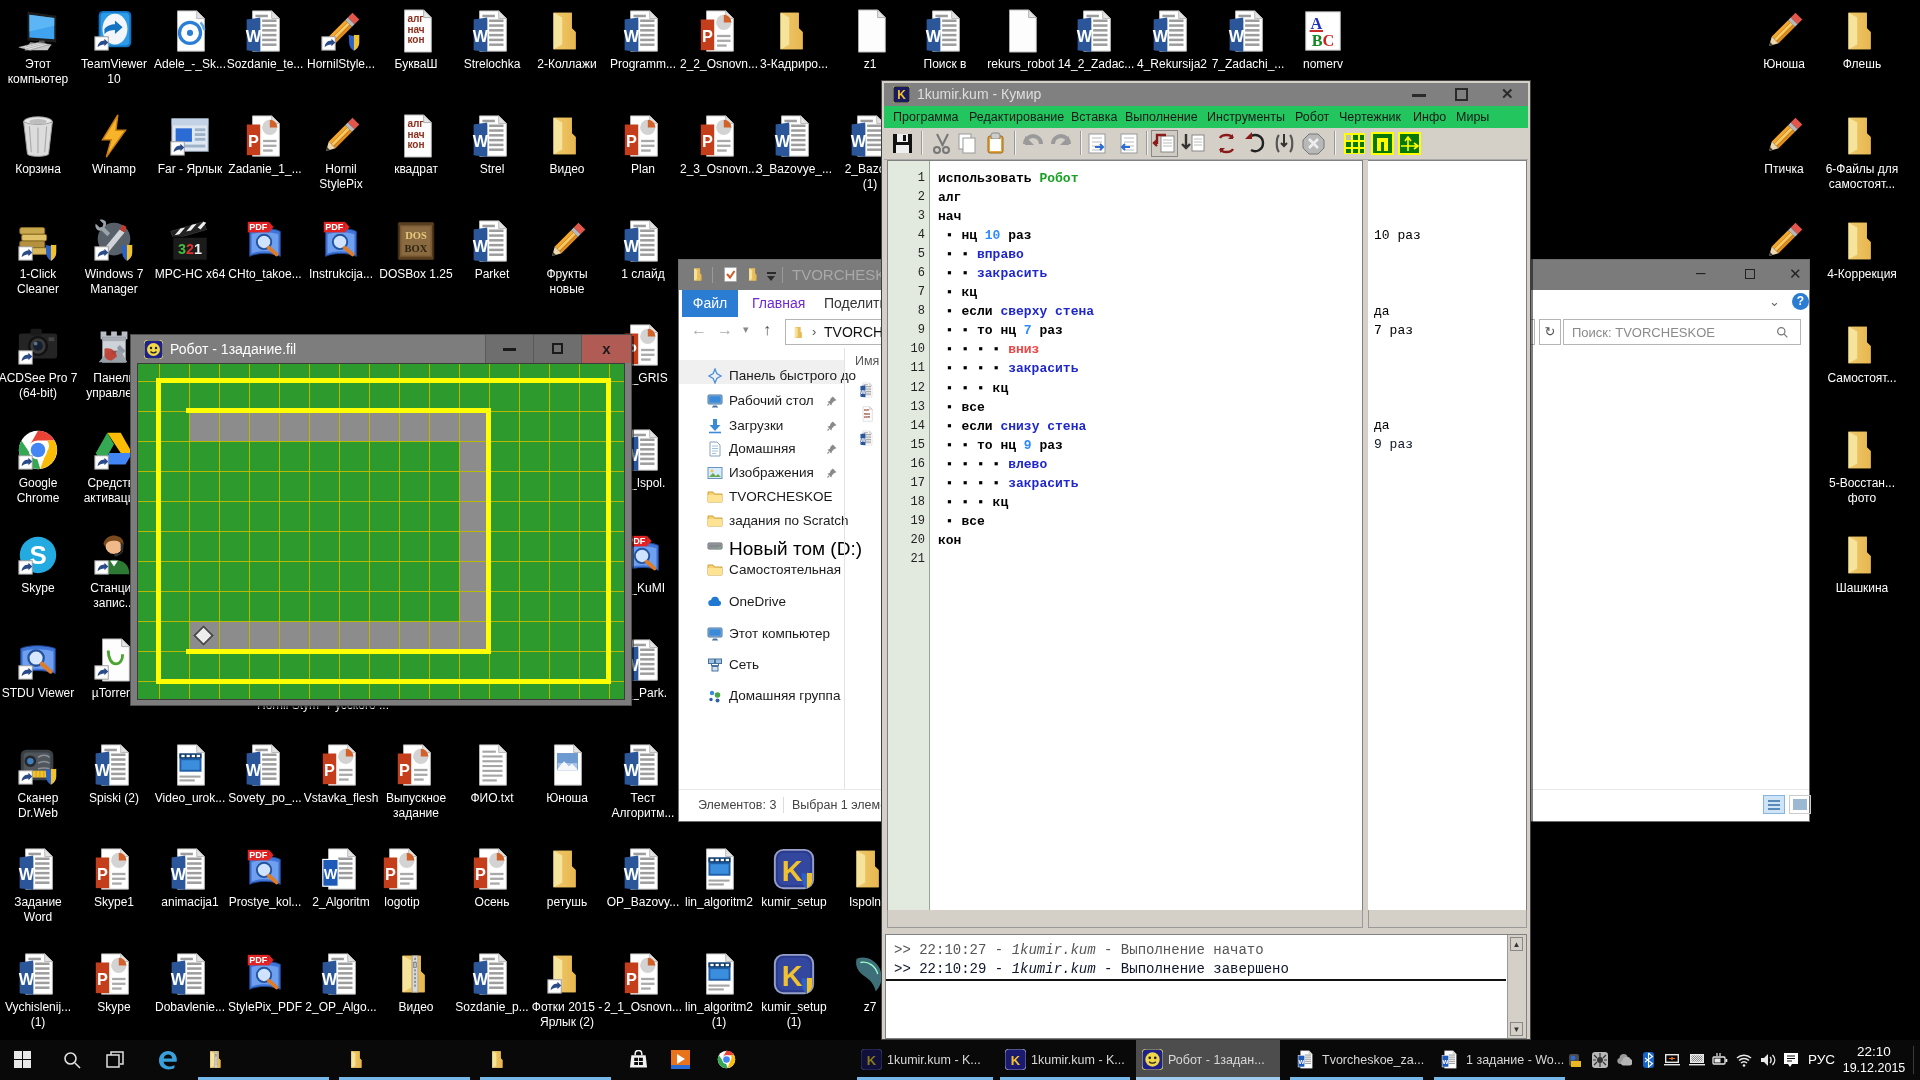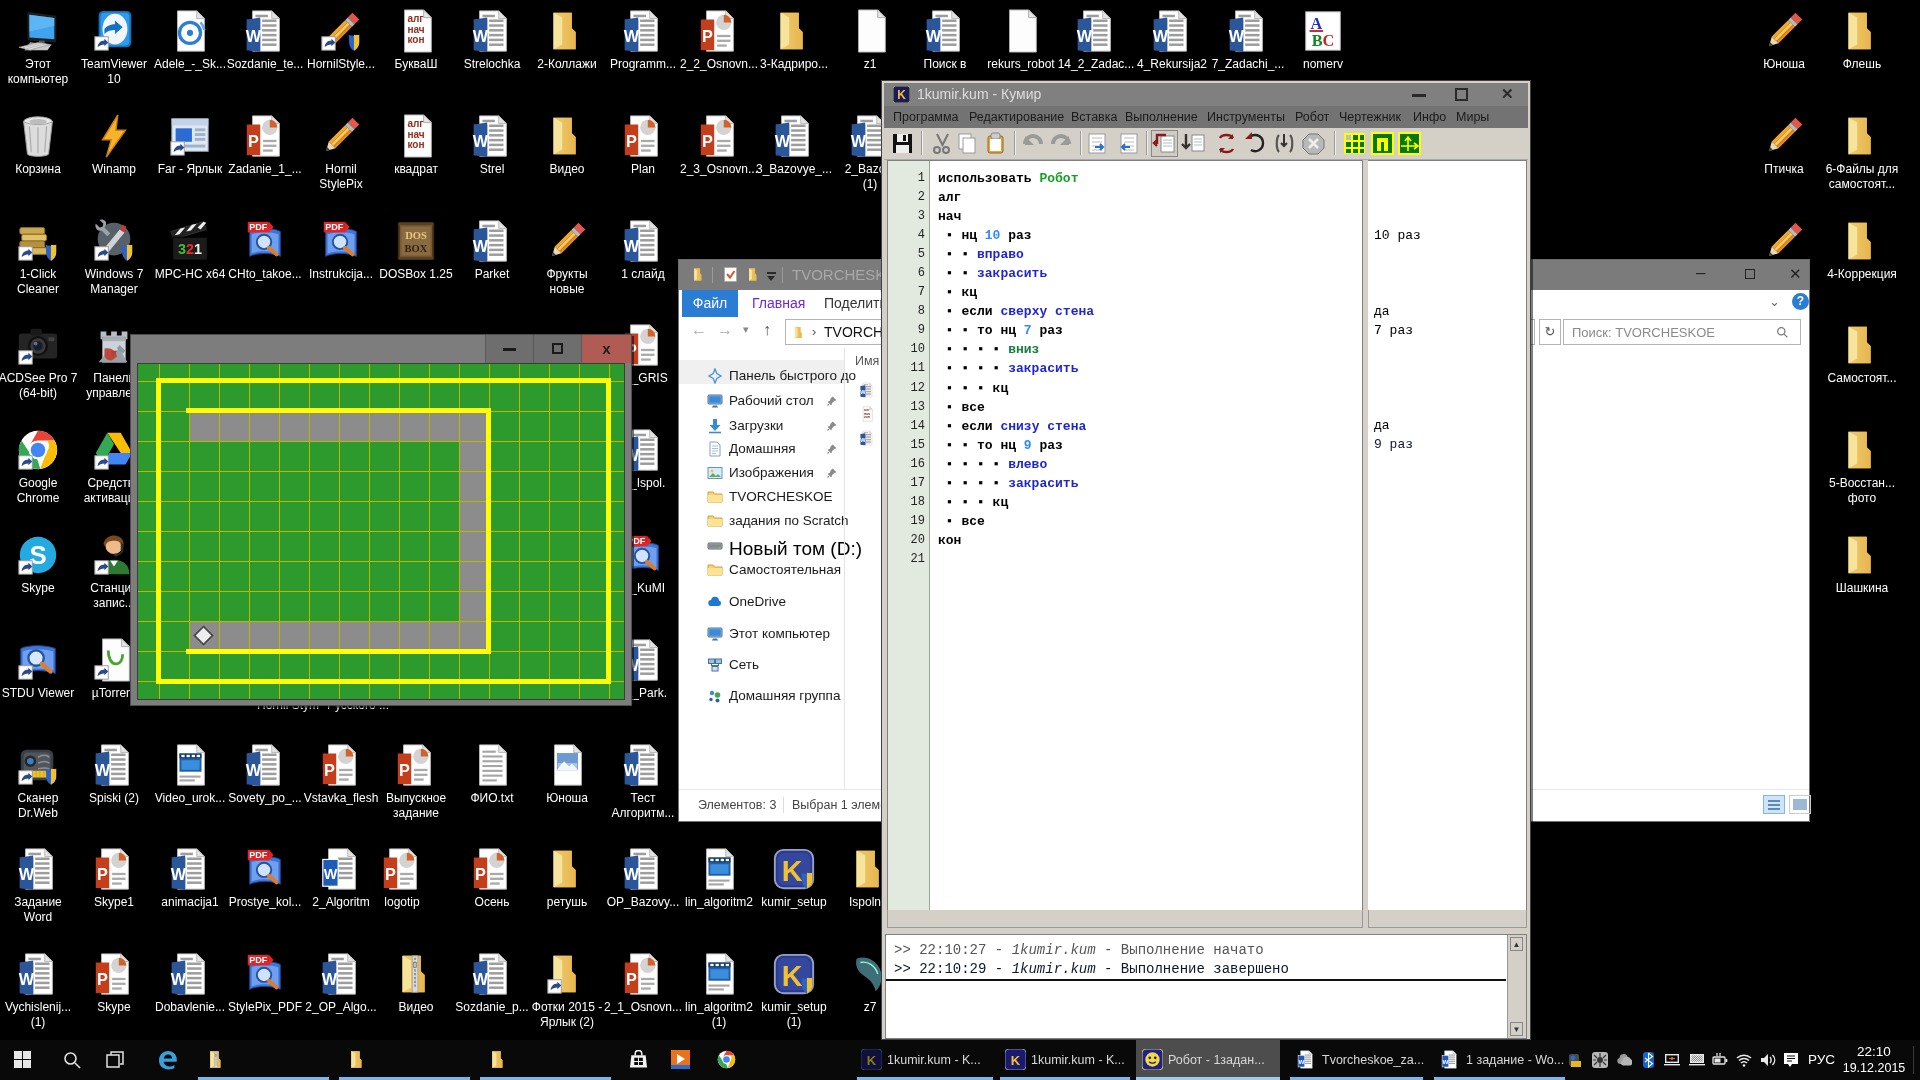--- a/index.html
+++ b/index.html
@@ -932,20 +932,30 @@
   </div>
 <div class="di" style="left:822px;top:951px">
     <svg width="46" height="46">
       <use href="#ztea"></use>
     </svg>
     <div class="lb">z7</div>
   </div>
 <div class="abs" style="left:240px;top:698px;width:96px;text-align:center;font-size:12px;color:#e8e8e8;z-index:2">Hornil Stym</div>
 <div class="abs" style="left:310px;top:698px;width:96px;text-align:center;font-size:12px;color:#e8e8e8;z-index:2">Русского ...</div>
 <div class="win" style="left:130px;top:334px;width:502px;height:372px;background:#7d7d7d;border:1px solid #4e4e4e;box-shadow:2px 2px 0 rgba(0,0,0,.55);z-index:3">
+<div class="abs" style="left:0;top:0;right:0;height:28px">
+      <svg class="abs" style="left:13px;top:5px" width="19" height="19" viewBox="0 0 19 19">
+        <rect x="0" y="0" width="19" height="19" rx="4" fill="#20208a" stroke="#cfcf60"></rect>
+        <circle cx="9.5" cy="9.5" r="6.5" fill="#f0d848"></circle>
+        <circle cx="7" cy="8" r="1.2" fill="#222"></circle>
+        <circle cx="12" cy="8" r="1.2" fill="#222"></circle>
+        <path d="M6.5 11.5c1.5 1.8 4.5 1.8 6 0" stroke="#222" stroke-width="1.2" fill="none"></path>
+      </svg>
+      <span class="abs" style="left:39px;top:6px;font-size:14px;color:#fff">Робот - 1задание.fil</span>
+    </div>
 <div class="abs" style="left:354px;top:0;width:48px;height:28px;background:#6e6e6e;border-left:1px solid #5a5a5a">
       <div class="abs" style="left:17px;top:13px;width:13px;height:3px;background:#1a1a1a"></div>
     </div>
 <div class="abs" style="left:402px;top:0;width:48px;height:28px;background:#6e6e6e;border-left:1px solid #5a5a5a">
       <div class="abs" style="left:18px;top:8px;width:11px;height:11px;border:2px solid #1a1a1a"></div>
     </div>
 <div class="abs" style="left:450px;top:0;width:50px;height:28px;background:#b15b55;border-left:1px solid #5a5a5a;color:#1a1a1a;font-weight:bold;font-size:15px;text-align:center;line-height:27px">x</div>
 <div class="abs" style="left:6px;top:28px;width:488px;height:337px;background:#2d9a2d;border:1px solid #3c3c3c;overflow:hidden">
 <div class="abs" style="left:50.5px;top:46.5px;width:300px;height:30px;background:#8c8c8c"></div>
 <div class="abs" style="left:320.5px;top:76.5px;width:30px;height:180px;background:#8c8c8c"></div>
@@ -1133,21 +1143,21 @@
 <div class="abs" style="left:2px;top:2px;right:2px;height:23px;background:#808080">
 <svg class="abs" style="left:9px;top:3px" width="17" height="17" viewBox="0 0 20 20">
         <rect width="20" height="20" rx="3" fill="#1a1a5e" stroke="#c8c832"></rect>
         <text x="10" y="15.5" font-size="14" font-weight="bold" text-anchor="middle" font-family="Liberation Sans" fill="#f2c12e">K</text>
       </svg>
 <span class="abs" style="left:33px;top:3px;font-size:14px;color:#dedede">1kumir.kum - Кумир</span>
 <div class="abs" style="left:528px;top:11px;width:14px;height:3px;background:#2a2a2a"></div>
 <div class="abs" style="left:571px;top:5px;width:13px;height:13px;border:2px solid #2a2a2a"></div>
 <span class="abs" style="left:617px;top:2px;font-size:15px;font-weight:bold;color:#2a2a2a">✕</span>
 </div>
-<div class="abs" style="left:2px;top:25px;right:2px;height:22px;background:#737373">
+<div class="abs" style="left:2px;top:25px;right:2px;height:22px;background:#22c55e">
 <span class="abs" style="left:9px;top:4px;font-size:12.5px;color:#1a1a1a">Программа</span>
 <span class="abs" style="left:85px;top:4px;font-size:12.5px;color:#1a1a1a">Редактирование</span>
 <span class="abs" style="left:187px;top:4px;font-size:12.5px;color:#1a1a1a">Вставка</span>
 <span class="abs" style="left:241px;top:4px;font-size:12.5px;color:#1a1a1a">Выполнение</span>
 <span class="abs" style="left:323px;top:4px;font-size:12.5px;color:#1a1a1a">Инструменты</span>
 <span class="abs" style="left:411px;top:4px;font-size:12.5px;color:#1a1a1a">Робот</span>
 <span class="abs" style="left:455px;top:4px;font-size:12.5px;color:#1a1a1a">Чертежник</span>
 <span class="abs" style="left:529px;top:4px;font-size:12.5px;color:#1a1a1a">Инфо</span>
 <span class="abs" style="left:572px;top:4px;font-size:12.5px;color:#1a1a1a">Миры</span>
 </div>
@@ -1271,21 +1281,21 @@
 21</pre>
 <pre class="abs" style="left:50px;top:8px;font:bold 13px 'Liberation Mono',monospace;line-height:19.05px;color:#000">использовать <span style="color:#16a024">Робот</span>
 алг
 нач
  ▪ нц <span style="color:#2e8bff">10</span> раз
  ▪ ▪ <span style="color:#1f27cc">вправо</span>
  ▪ ▪ <span style="color:#1f27cc">закрасить</span>
  ▪ кц
  ▪ если <span style="color:#1f27cc">сверху стена</span>
  ▪ ▪ то нц <span style="color:#2e8bff">7</span> раз
- ▪ ▪ ▪ ▪ <span style="color:#15803d">вниз</span>
+ ▪ ▪ ▪ ▪ <span style="color:#ef4444">вниз</span>
  ▪ ▪ ▪ ▪ <span style="color:#1f27cc">закрасить</span>
  ▪ ▪ ▪ кц
  ▪ все
  ▪ если <span style="color:#1f27cc">снизу стена</span>
  ▪ ▪ то нц <span style="color:#2e8bff">9</span> раз
  ▪ ▪ ▪ ▪ <span style="color:#1f27cc">влево</span>
  ▪ ▪ ▪ ▪ <span style="color:#1f27cc">закрасить</span>
  ▪ ▪ ▪ кц
  ▪ все
 кон</pre>

